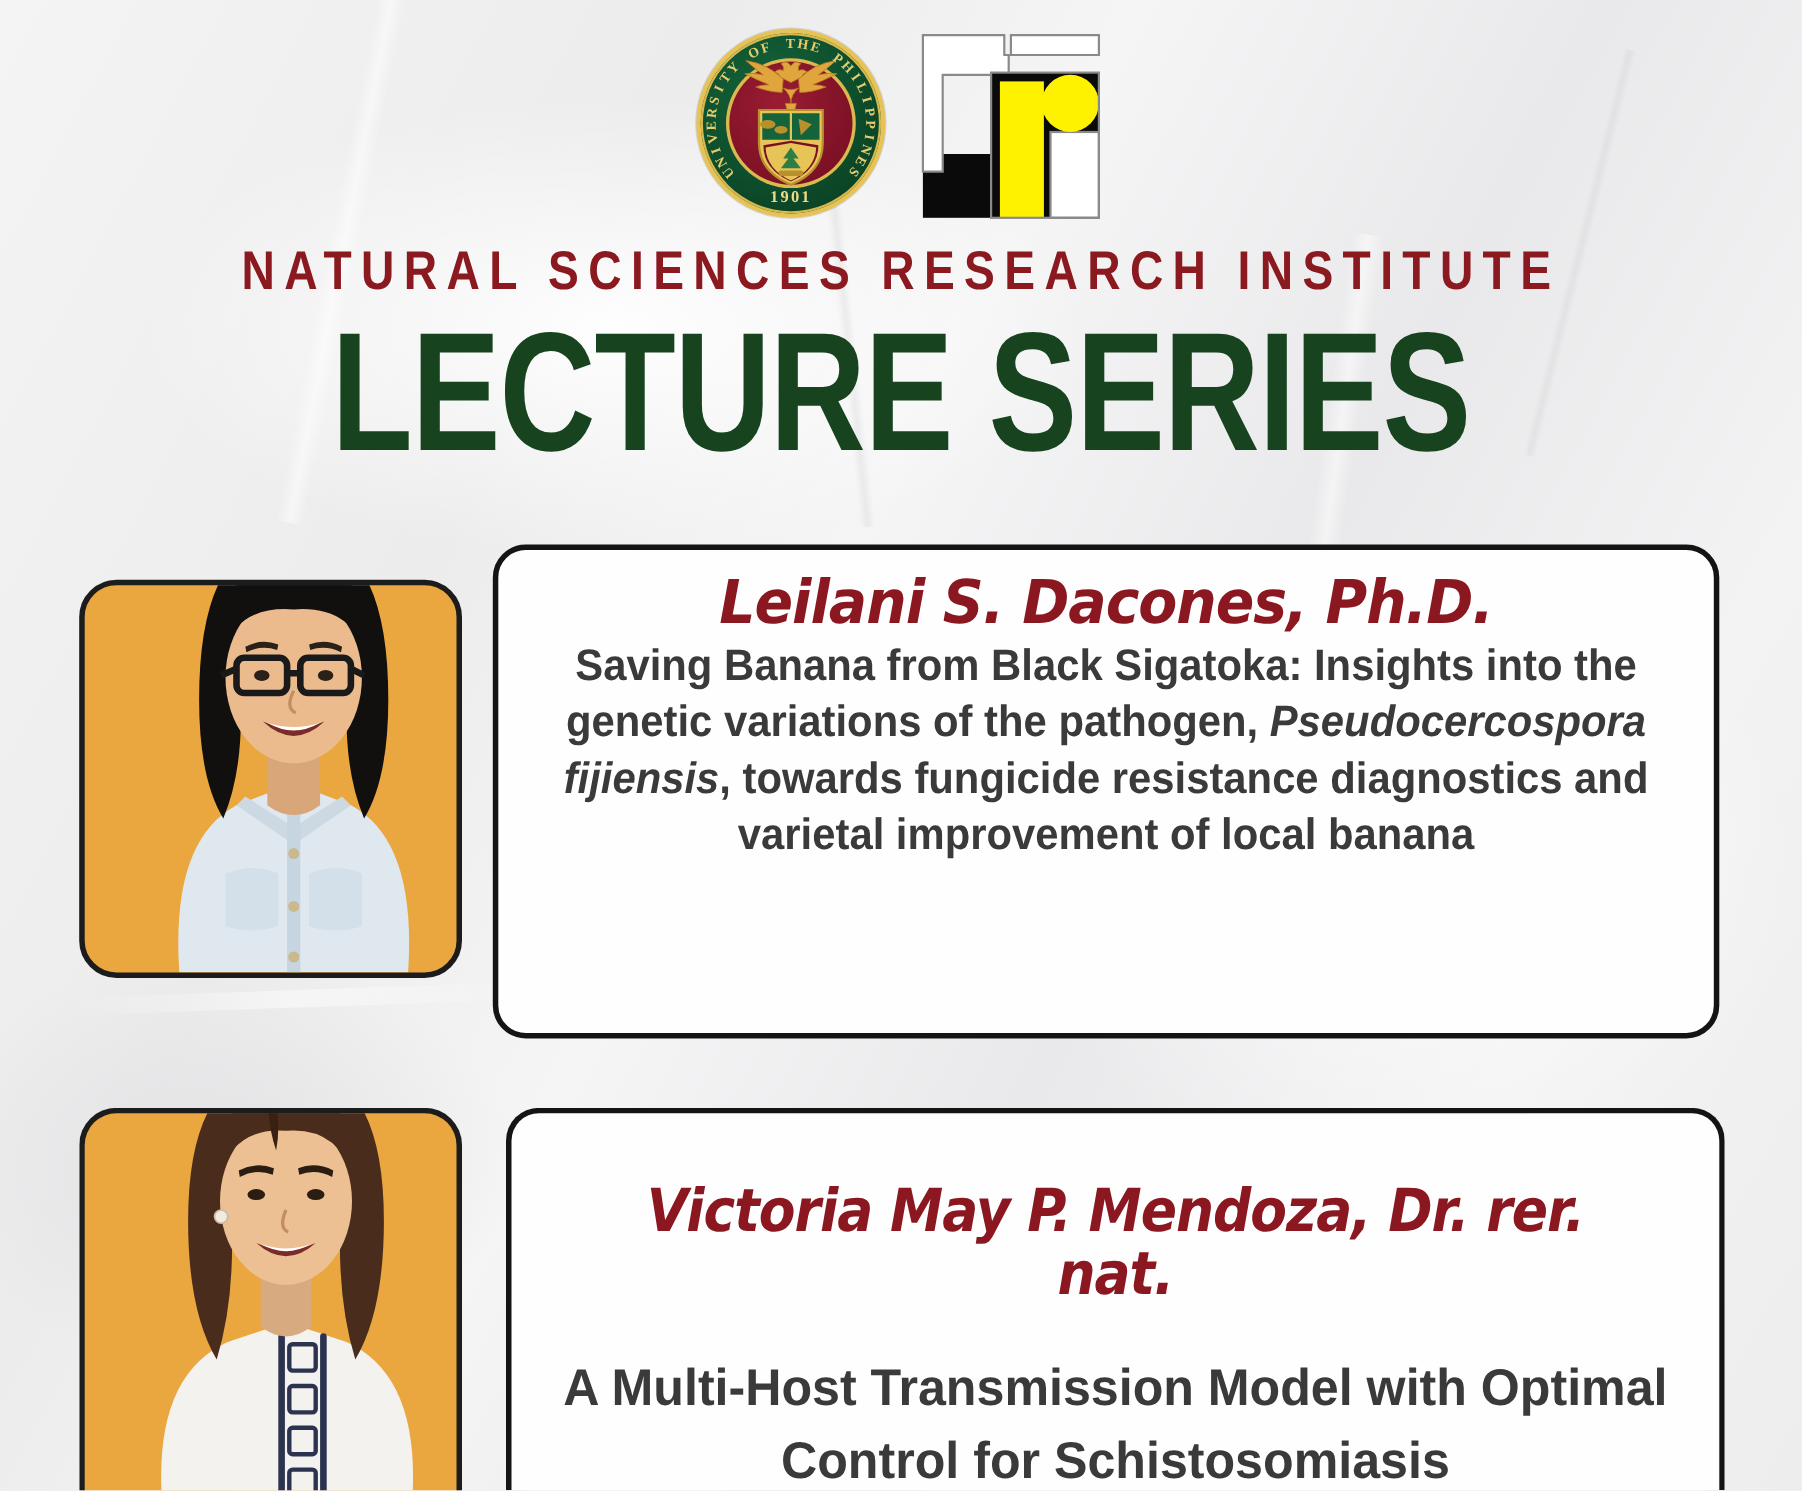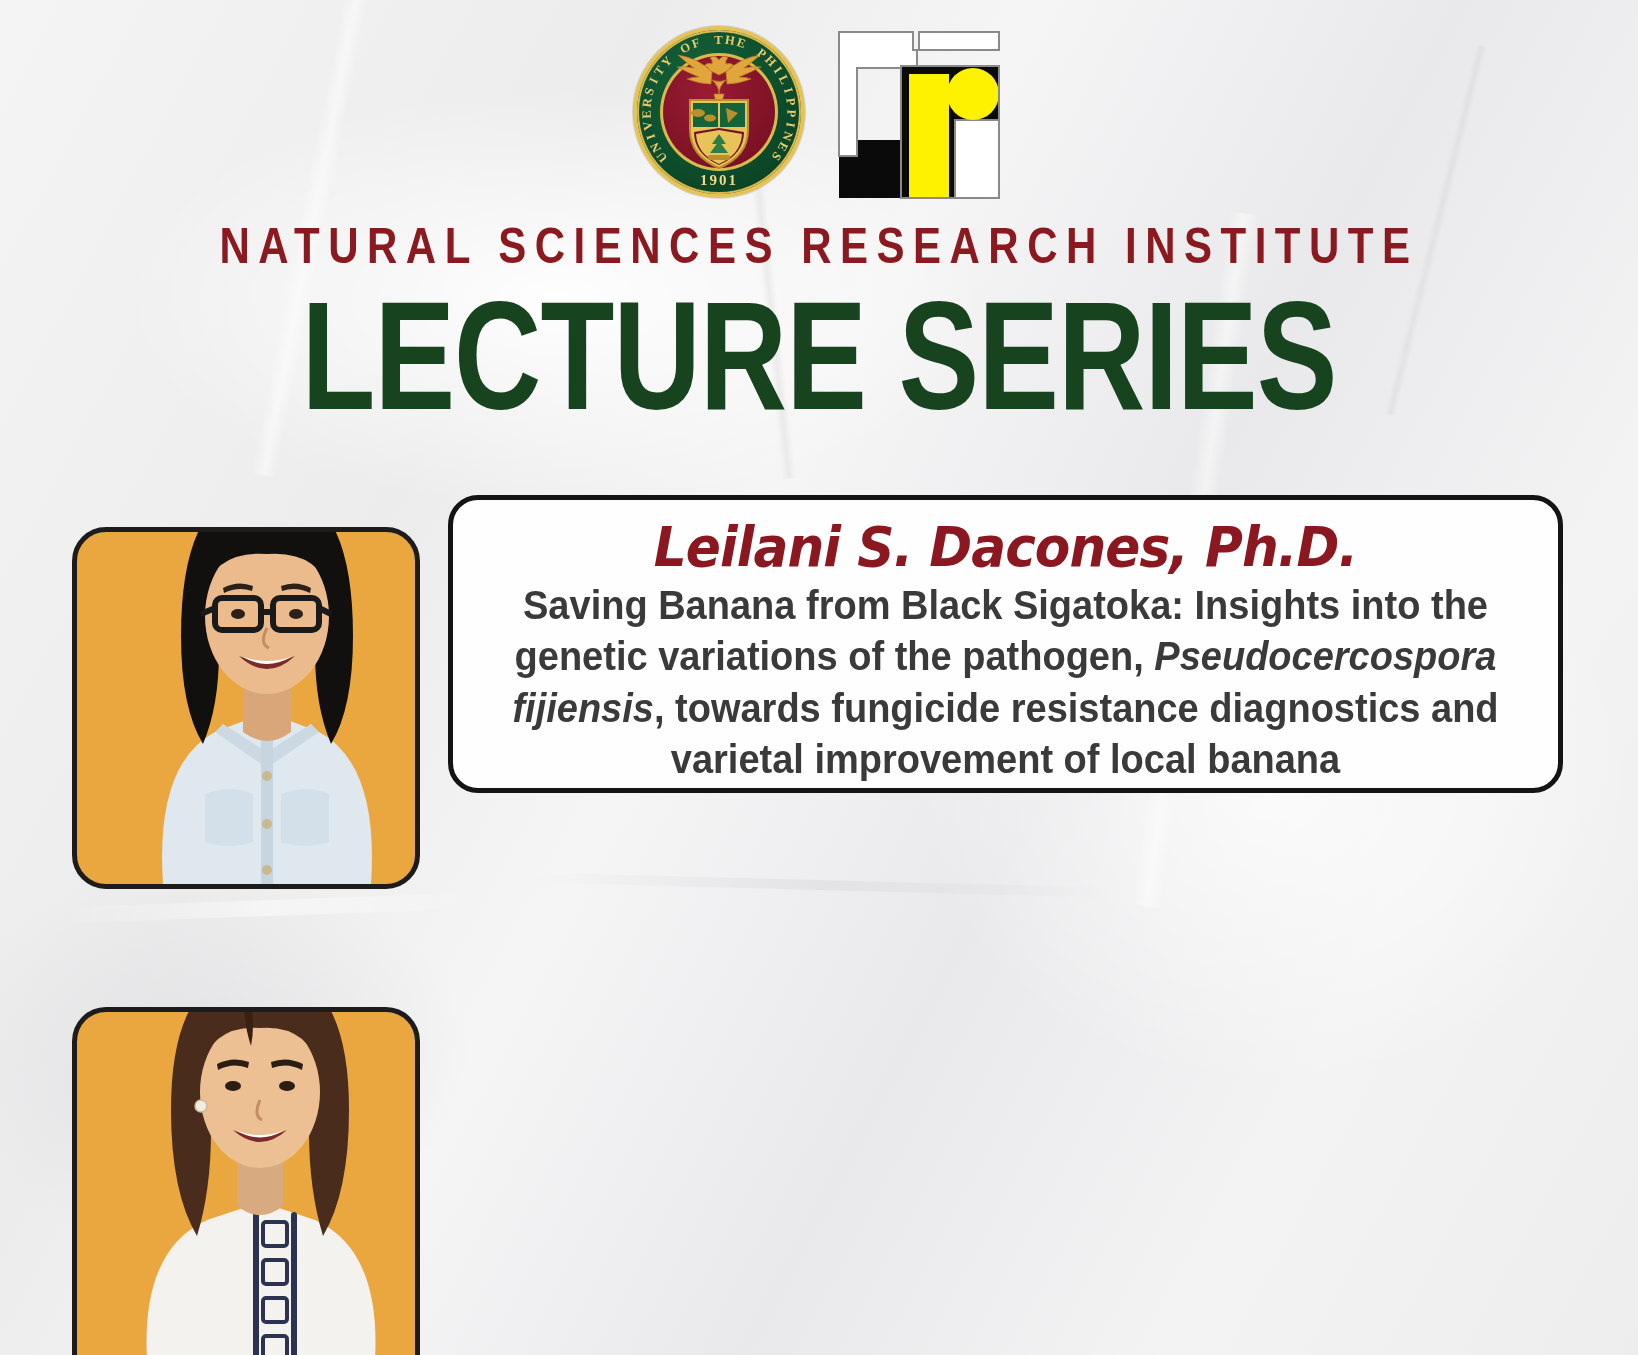--- a/index.html
+++ b/index.html
@@ -178,21 +178,21 @@
     bottom: 0;
   }
 
   .text-card {
     position: absolute;
     background: #fefefe;
     border: 5px solid #141414;
     border-radius: 30px;
     box-sizing: border-box;
   }
-  .text-card.one { left: 448px; top: 495px; width: 1115px; height: 298px; padding: 18px 26px 0; }
+  .text-card.one { left: 448px; top: 495px; width: 1115px; height: 449px; padding: 18px 26px 0; }
   .text-card.two { left: 460px; top: 1007px; width: 1108px; height: 348px;
                    border-bottom: none; border-bottom-left-radius: 0; border-bottom-right-radius: 0;
                    padding: 24px 26px 0; }
 
   .speaker-name {
     text-align: center;
     color: #8b1820;
     font-family: "DejaVu Sans", sans-serif;
     font-weight: bold;
     font-style: italic;
@@ -395,14 +395,18 @@
       </g>
 
       <circle cx="106" cy="146" r="6" fill="#f2ece0" stroke="#cbb9a0" stroke-width="1.5"></circle>
 
       <path d="M165 140 q-7 16 2 20" fill="none" stroke="#c58e60" stroke-width="3"></path>
       <path d="M138 170 q27 24 54 0 q-27 12 -54 0 z" fill="#7c2b2b"></path>
       <path d="M142 171 q23 8 46 0 q-23 13 -46 0 z" fill="#ffffff"></path>
     </svg>
   </div>
 
+  <div class="text-card two">
+    <div class="speaker-name two">Victoria May P. Mendoza, Dr. rer. nat.</div>
+    <div class="talk-title two"><span>A Multi-Host Transmission Model with Optimal Control for Schistosomiasis</span></div>
+  </div>
 
 </div>
 
 </body></html>

